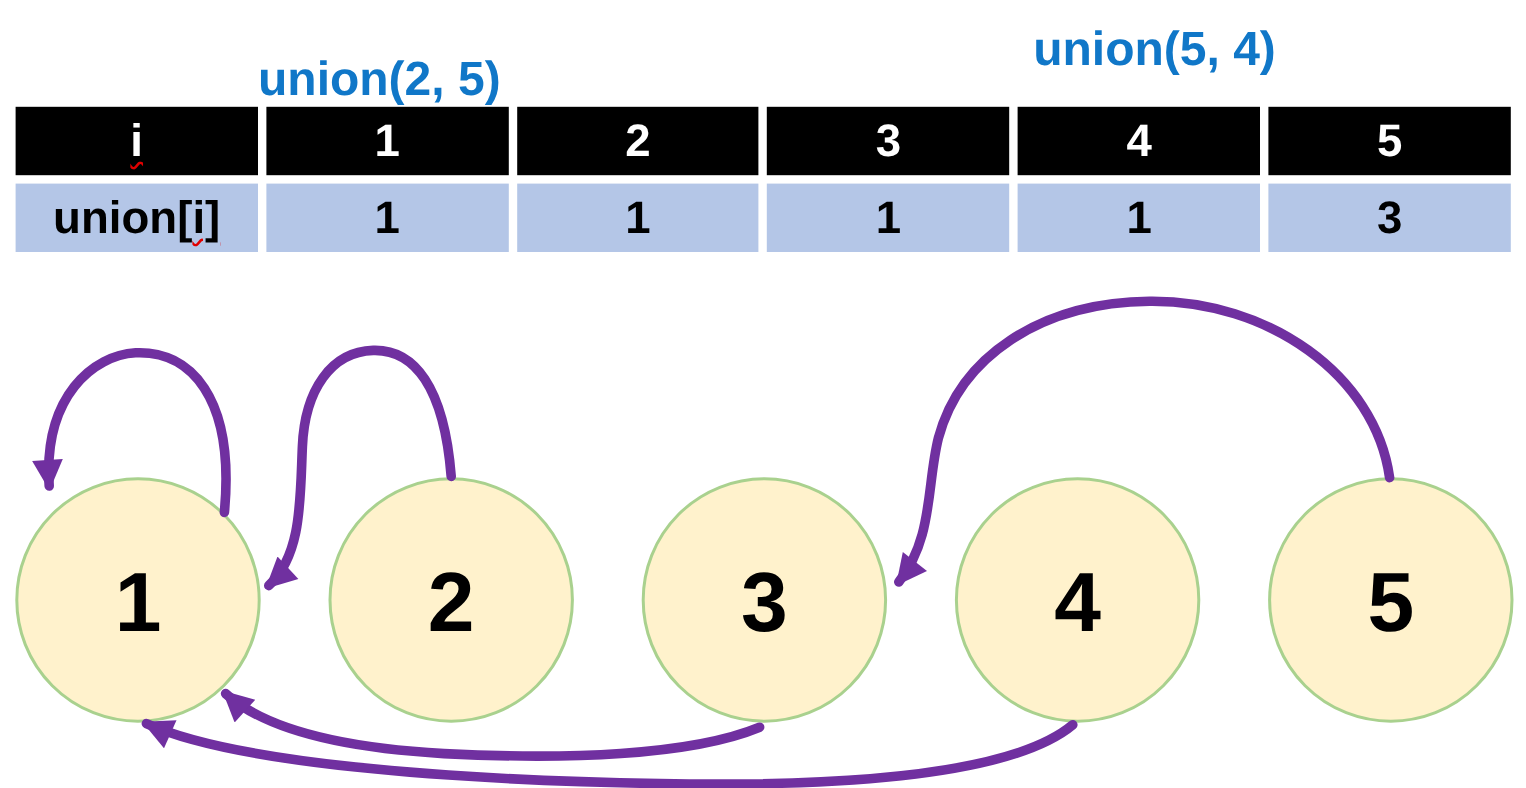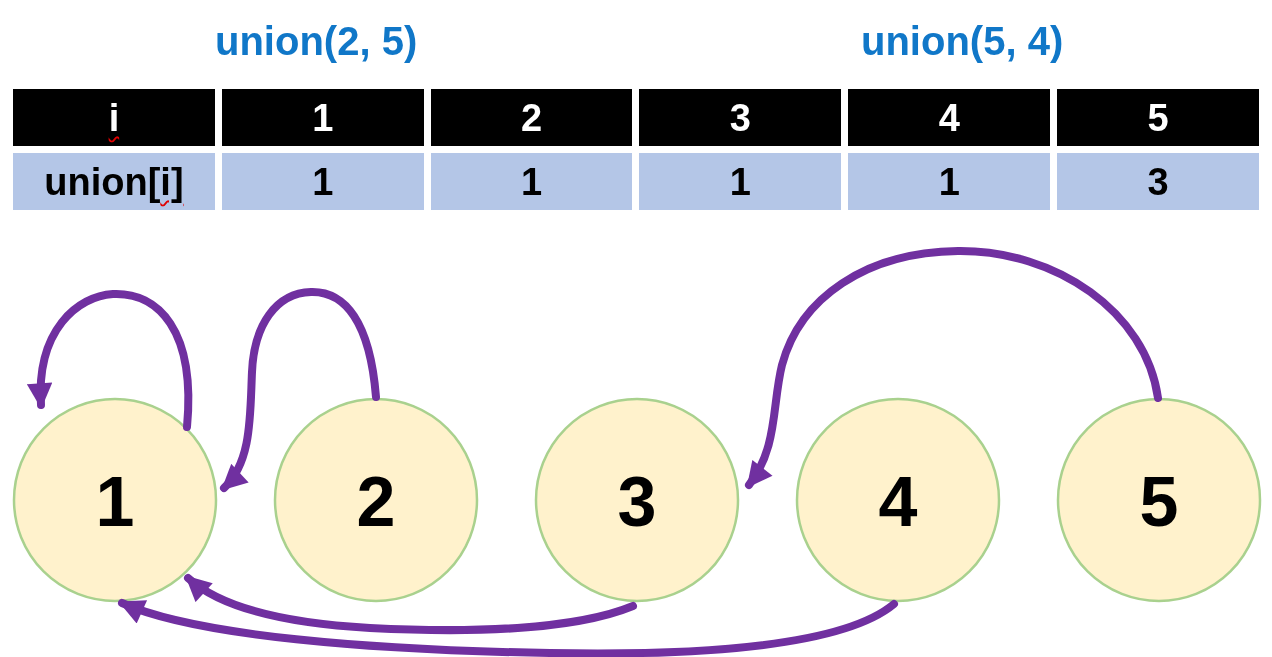--- a/index.html
+++ b/index.html
@@ -12,21 +12,21 @@
     font-family: "Liberation Sans", sans-serif;
   }
   .title {
     position: absolute;
     top: 19px;
     font-size: 40px;
     font-weight: bold;
     color: var(--title_blue, #1077C8);
     white-space: pre;
   }
-  .title-left  { left: 215px; }
+  .title-left  { left: 215px; margin-top: 25px; }
   .title-right { left: 837px; margin-left: 24px; }
 
   .dsu-table {
     position: absolute;
     left: 13px;
     top: 89px;
     width: 1246px;
     display: grid;
     grid-template-columns: repeat(6, 1fr);
     grid-auto-rows: 57px;

